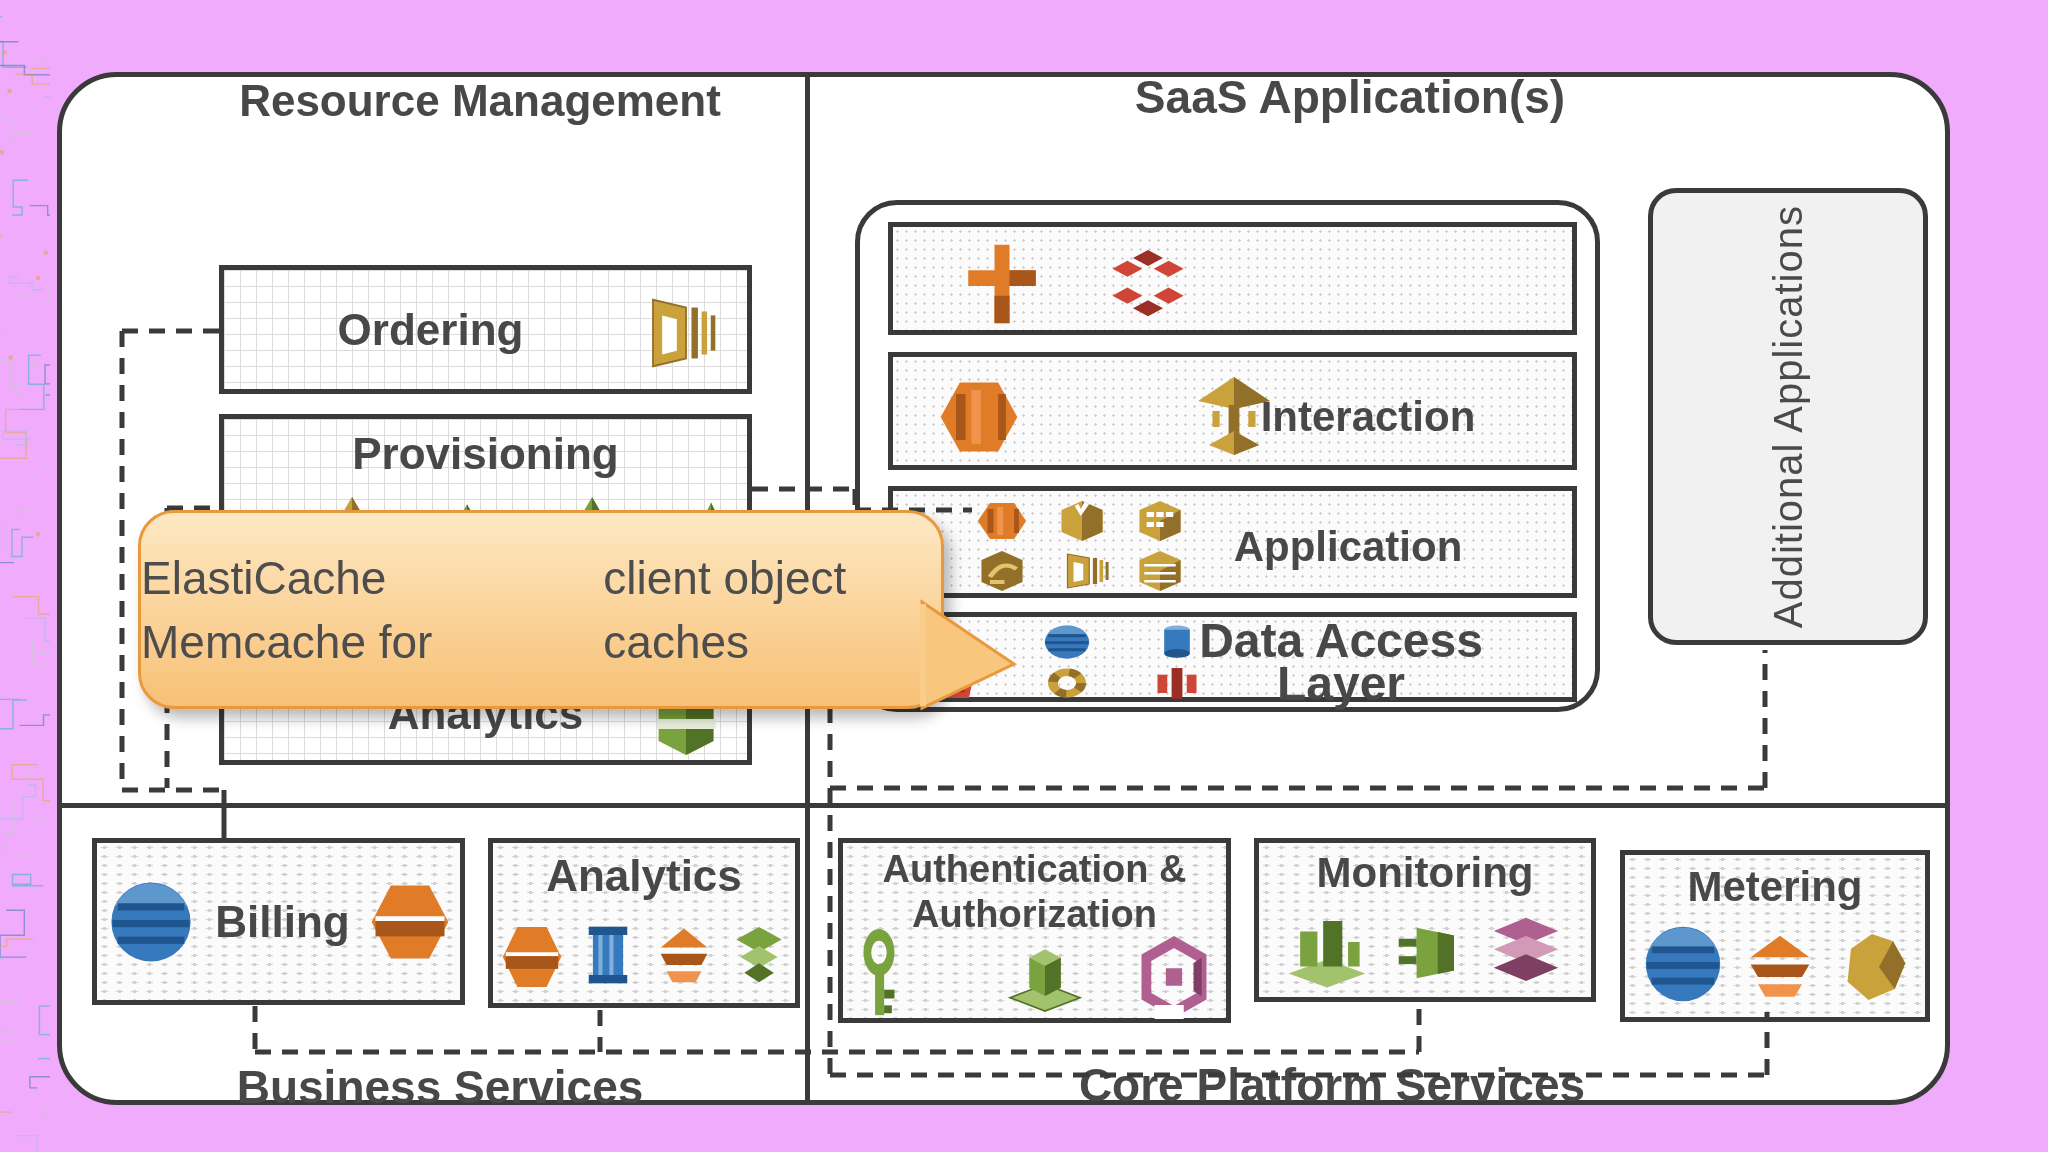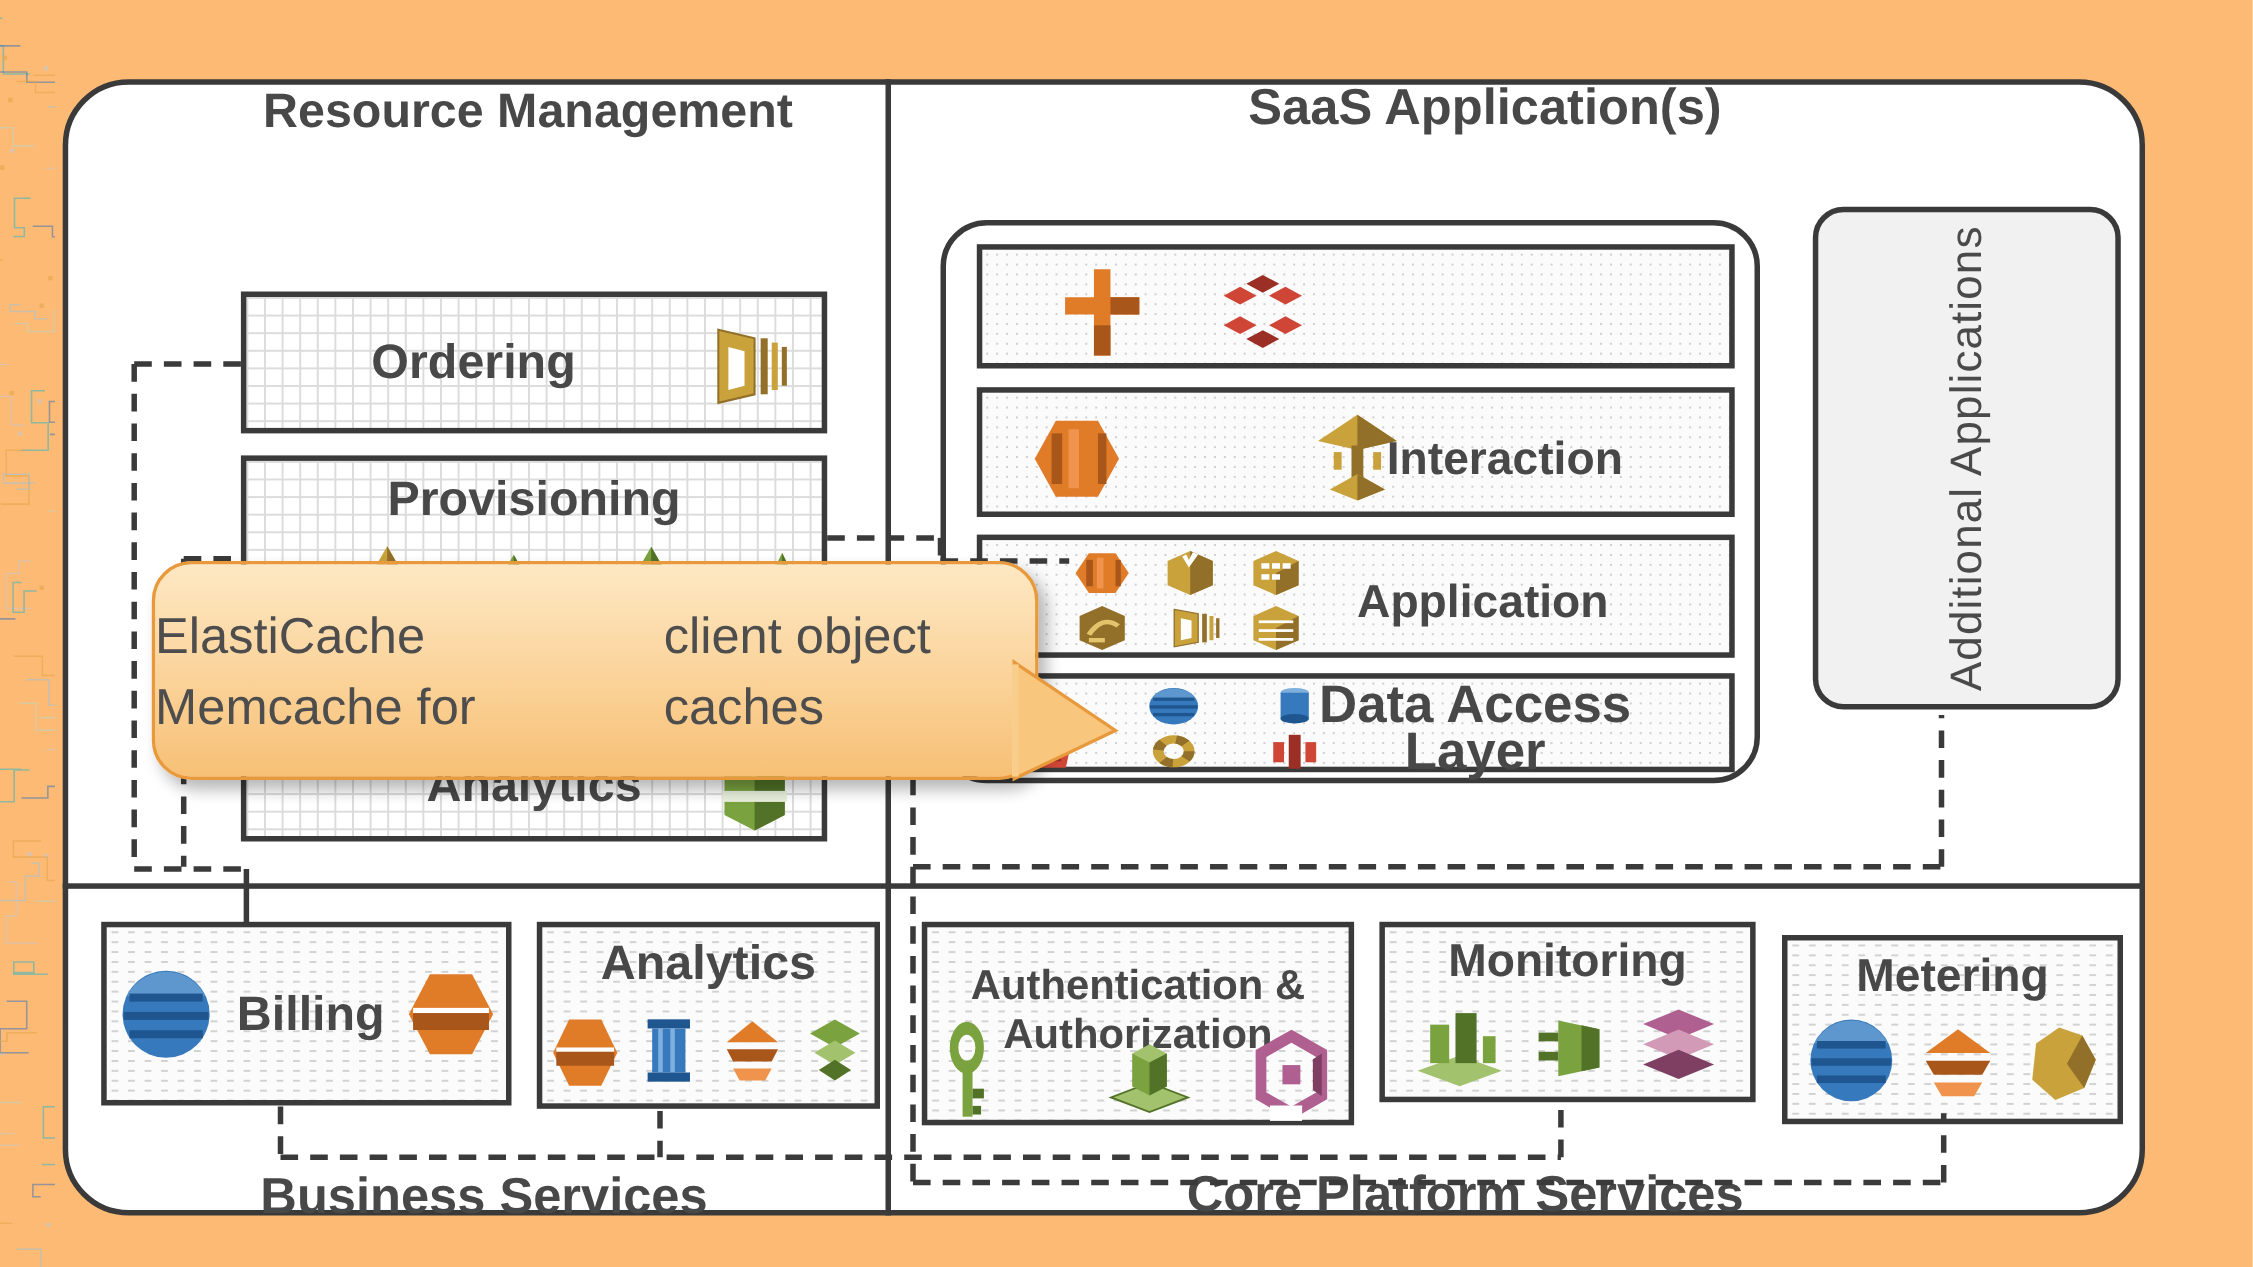--- a/index.html
+++ b/index.html
@@ -1,16 +1,16 @@
 <!DOCTYPE html>
 <html><head>
 <meta charset="utf-8">
 <style>
   html,body{margin:0;padding:0;background:#fff;}
-  #canvas{position:relative;width:2048px;height:1152px;background:#fdba74;overflow:hidden;
+  #canvas{position:relative;width:2048px;height:1152px;background:#f0abfc;overflow:hidden;
           font-family:"Liberation Sans",sans-serif;color:#474747;}
   .abs{position:absolute;}
   .box{position:absolute;border:5px solid #3a3a3a;background:#fff;box-sizing:border-box;}
   .gridbg{background-color:#fff;
      background-image:linear-gradient(to right,#dcdcdc 1.5px,transparent 1.5px),
                       linear-gradient(to bottom,#dcdcdc 1.5px,transparent 1.5px);
      background-size:16px 16px;}
   .dotbg{background-color:#fbfbfb;
      background-image:radial-gradient(circle,#cfcfcf 1.2px,transparent 1.4px);
      background-size:9px 9px;}
@@ -366,21 +366,21 @@
           <svg viewBox="0 0 48 48" preserveAspectRatio="none">
             <polygon points="24,5 41,13 24,21 7,13" fill="#7aa23f"></polygon>
             <polygon points="24,17 38,24 24,31 10,24" fill="#a3c26e"></polygon>
             <polygon points="24,28 35,34 24,40 13,34" fill="#527327"></polygon>
           </svg>
         </span>
     </div>
   </div>
 
   <div class="box dashbg" style="left:838px;top:838px;width:393px;height:185px;">
-    <div class="blabel" style="position:absolute;left:0;right:0;top:4px;text-align:center;font-size:38px;line-height:45px;margin-top:27px;">
+    <div class="blabel" style="position:absolute;left:0;right:0;top:4px;text-align:center;font-size:38px;line-height:45px;">
       <div>Authentication &amp;</div>
       <div>Authorization</div>
     </div>
     <span class="ic" style="left:14px;top:86px;width:62px;height:94px;">
         <svg viewBox="0 0 48 48" preserveAspectRatio="none">
           <circle cx="17" cy="12" r="9" fill="none" stroke="#7aa23f" stroke-width="6"></circle>
           <rect x="14" y="20" width="7" height="24" fill="#7aa23f"></rect>
           <rect x="21" y="31" width="8" height="4.5" fill="#527327"></rect>
           <rect x="21" y="39" width="6" height="4" fill="#527327"></rect>
         </svg>

